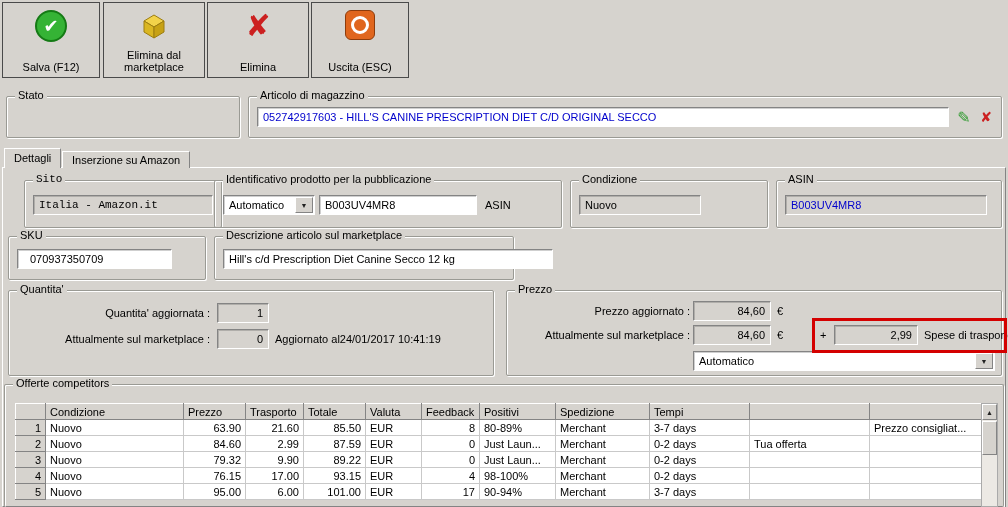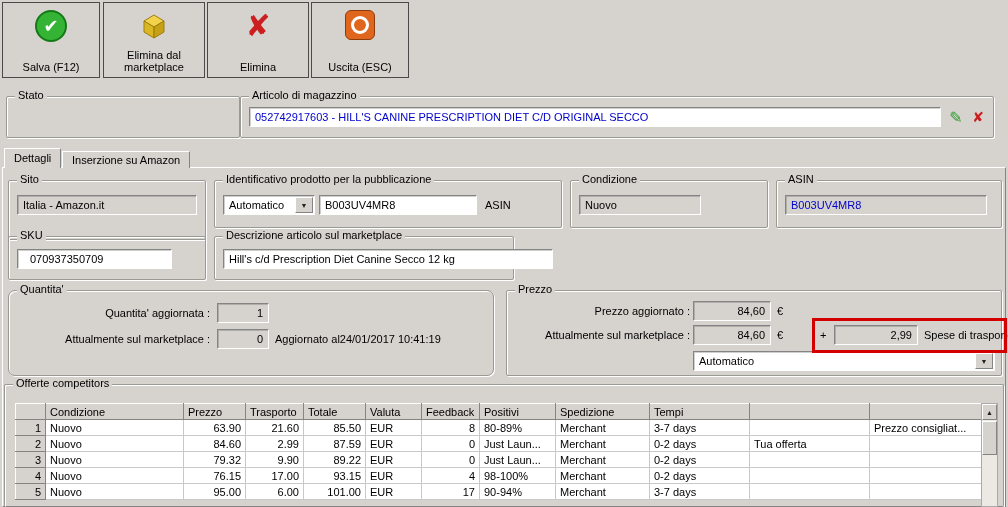--- a/index.html
+++ b/index.html
@@ -111,32 +111,32 @@
     <span class="icon-exit">
         <span class="ring"></span>
       </span>
     <span class="lbl">Uscita (ESC)</span>
   </div>
 
   <div class="groupbox" style="left:6px;top:96px;width:234px;height:42px;">
     <span class="legend">Stato</span>
   </div>
 
-  <div class="groupbox" style="left:240px;top:96px;width:754px;height:42px;text-align:center;">
+  <div class="groupbox" style="left:248px;top:96px;width:754px;height:42px;text-align:center;">
     <span class="legend">Articolo di magazzino</span>
     <div class="field white blue" style="left:8px;top:10px;width:692px;">052742917603 - HILL'S CANINE PRESCRIPTION DIET C/D ORIGINAL SECCO</div>
     <span class="mini-icon pencil" style="left:706px;top:11px;">✎</span>
     <span class="mini-icon smallx" style="left:728px;top:11px;">✘</span>
   </div>
 
   <div class="tabpanel"></div>
   <div class="tab active" style="left:4px;">Dettagli</div>
   <div class="tab inactive" style="left:62px;">Inserzione su Amazon</div>
 
-  <div class="groupbox" style="left:8px;top:180px;width:198px;height:60px;">
+  <div class="groupbox" style="left:24px;top:180px;width:198px;height:48px;font-family:Liberation Mono, monospace;">
     <span class="legend">Sito</span>
     <div class="field" style="left:8px;top:14px;width:180px;">Italia - Amazon.it</div>
   </div>
 
   <div class="groupbox" style="left:214px;top:180px;width:348px;height:48px;">
     <span class="legend">Identificativo prodotto per la pubblicazione</span>
     <div class="combo" style="left:8px;top:14px;width:92px;">
       <span>Automatico</span>
       <span class="arrowbtn">▼</span>
     </div>
@@ -157,21 +157,21 @@
   <div class="groupbox" style="left:8px;top:236px;width:198px;height:44px;">
     <span class="legend">SKU</span>
     <div class="field white" style="left:8px;top:12px;width:155px;padding-left:12px;">070937350709</div>
   </div>
 
   <div class="groupbox" style="left:214px;top:236px;width:300px;height:44px;">
     <span class="legend">Descrizione articolo sul marketplace</span>
     <div class="field white" style="left:8px;top:12px;width:330px;">Hill's c/d Prescription Diet Canine Secco 12 kg</div>
   </div>
 
-  <div class="groupbox" style="left:8px;top:290px;width:486px;height:86px;border-radius:7px;">
+  <div class="groupbox" style="left:8px;top:290px;width:486px;height:86px;">
     <span class="legend">Quantita'</span>
     <span class="lab r" style="left:5px;top:12px;width:196px;">Quantita' aggiornata :</span>
     <div class="field right" style="left:208px;top:12px;width:52px;">1</div>
     <span class="lab r" style="left:5px;top:38px;width:196px;">Attualmente sul marketplace :</span>
     <div class="field right" style="left:208px;top:38px;width:52px;">0</div>
     <span class="lab" style="left:266px;top:38px;text-align:center;">Aggiornato al24/01/2017 10:41:19</span>
   </div>
 
   <div class="groupbox" style="left:506px;top:290px;width:496px;height:86px;">
     <span class="legend">Prezzo</span>

